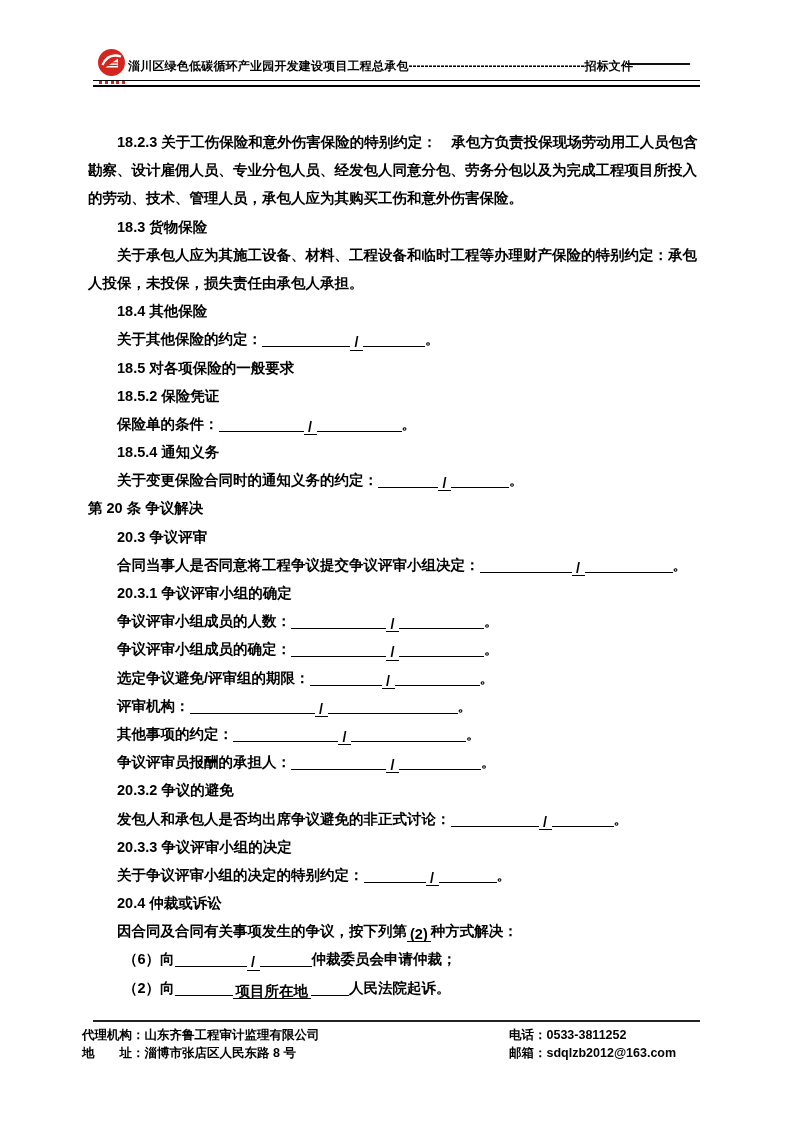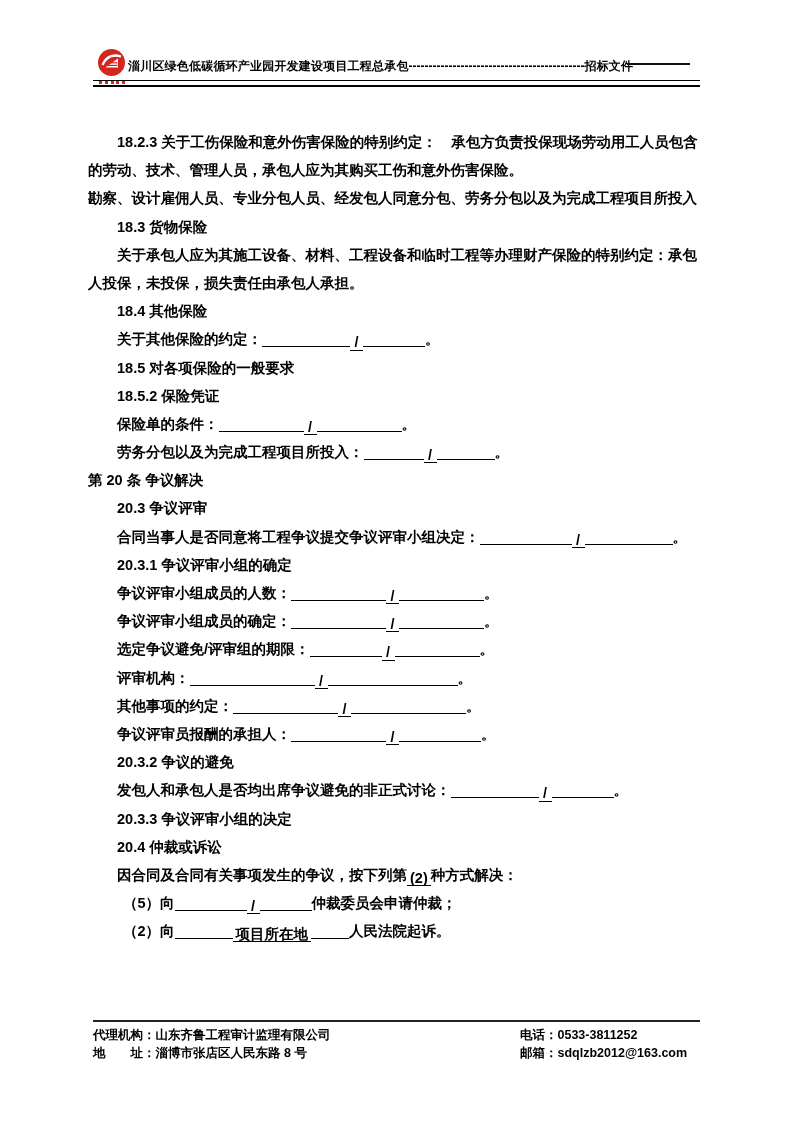--- a/index.html
+++ b/index.html
@@ -95,21 +95,21 @@
 
   
   .footer-rule {
     position: absolute;
     left: 93px; top: 1020px;
     width: 607px; height: 2.4px;
     background: #222;
   }
   .footer {
     position: absolute;
-    left: 93px; top: 1026px;
+    left: 82px; top: 1026px;
     width: 607px;
     font-size: 12.5px;
   }
   .footer-row { position: relative; height: 18px; line-height: 18px; white-space: nowrap; }
   .footer-right { position: absolute; left: 427px; top: 0; text-align: right; }
 </style>
 </head>
 <body>
 
 <div class="page">
@@ -130,47 +130,49 @@
     </div>
 
   <div class="header-titleline">
     <span>淄川区绿色低碳循环产业园开发建设项目工程总承包</span><span class="dashes">--------------------------------------------</span><span>招标文件</span>
   </div>
   <div class="header-pageline"></div>
   <div class="header-rule"></div>
 
   <div class="doc-body">
       <div class="line indent-1"><span class="seg-text">18.2.3 关于工伤保险和意外伤害保险的特别约定：　承包方负责投保现场劳动用工人员包含</span></div>
+      <div class="line indent-0"><span class="seg-text">勘察、设计雇佣人员、专业分包人员、经发包人同意分包、劳务分包以及为完成工程项目所投入</span></div>
       <div class="line indent-0"><span class="seg-text">的劳动、技术、管理人员，承包人应为其购买工伤和意外伤害保险。</span></div>
-      <div class="line indent-0"><span class="seg-text">勘察、设计雇佣人员、专业分包人员、经发包人同意分包、劳务分包以及为完成工程项目所投入</span></div>
       <div class="line indent-1"><span class="seg-text">18.3 货物保险</span></div>
       <div class="line indent-1"><span class="seg-text">关于承包人应为其施工设备、材料、工程设备和临时工程等办理财产保险的特别约定：承包</span></div>
       <div class="line indent-0"><span class="seg-text">人投保，未投保，损失责任由承包人承担。</span></div>
       <div class="line indent-1"><span class="seg-text">18.4 其他保险</span></div>
       <div class="line indent-1"><span class="seg-text">关于其他保险的约定：</span><span class="seg-blank" style="width: 88px;"></span><span class="seg-slash">/</span><span class="seg-blank" style="width: 62px;"></span><span class="seg-text">。</span></div>
       <div class="line indent-1"><span class="seg-text">18.5 对各项保险的一般要求</span></div>
       <div class="line indent-1"><span class="seg-text">18.5.2 保险凭证</span></div>
       <div class="line indent-1"><span class="seg-text">保险单的条件：</span><span class="seg-blank" style="width: 85px;"></span><span class="seg-slash">/</span><span class="seg-blank" style="width: 85px;"></span><span class="seg-text">。</span></div>
-      <div class="line indent-1"><span class="seg-text">劳务分包以及为完成工程项目所投入：</span><span class="seg-blank" style="width: 60px;"></span><span class="seg-slash">/</span><span class="seg-blank" style="width: 58px;"></span><span class="seg-text">。</span></div>
+      <div class="line indent-1"><span class="seg-text">18.5.4 通知义务</span></div>
+      <div class="line indent-1"><span class="seg-text">关于变更保险合同时的通知义务的约定：</span><span class="seg-blank" style="width: 60px;"></span><span class="seg-slash">/</span><span class="seg-blank" style="width: 58px;"></span><span class="seg-text">。</span></div>
       <div class="line indent-0"><span class="seg-text">第 20 条 争议解决</span></div>
       <div class="line indent-1"><span class="seg-text">20.3 争议评审</span></div>
       <div class="line indent-1"><span class="seg-text">合同当事人是否同意将工程争议提交争议评审小组决定：</span><span class="seg-blank" style="width: 92px;"></span><span class="seg-slash">/</span><span class="seg-blank" style="width: 88px;"></span><span class="seg-text">。</span></div>
       <div class="line indent-1"><span class="seg-text">20.3.1 争议评审小组的确定</span></div>
       <div class="line indent-1"><span class="seg-text">争议评审小组成员的人数：</span><span class="seg-blank" style="width: 95px;"></span><span class="seg-slash">/</span><span class="seg-blank" style="width: 85px;"></span><span class="seg-text">。</span></div>
       <div class="line indent-1"><span class="seg-text">争议评审小组成员的确定：</span><span class="seg-blank" style="width: 95px;"></span><span class="seg-slash">/</span><span class="seg-blank" style="width: 85px;"></span><span class="seg-text">。</span></div>
       <div class="line indent-1"><span class="seg-text">选定争议避免/评审组的期限：</span><span class="seg-blank" style="width: 72px;"></span><span class="seg-slash">/</span><span class="seg-blank" style="width: 85px;"></span><span class="seg-text">。</span></div>
       <div class="line indent-1"><span class="seg-text">评审机构：</span><span class="seg-blank" style="width: 125px;"></span><span class="seg-slash">/</span><span class="seg-blank" style="width: 130px;"></span><span class="seg-text">。</span></div>
       <div class="line indent-1"><span class="seg-text">其他事项的约定：</span><span class="seg-blank" style="width: 105px;"></span><span class="seg-slash">/</span><span class="seg-blank" style="width: 115px;"></span><span class="seg-text">。</span></div>
       <div class="line indent-1"><span class="seg-text">争议评审员报酬的承担人：</span><span class="seg-blank" style="width: 95px;"></span><span class="seg-slash">/</span><span class="seg-blank" style="width: 82px;"></span><span class="seg-text">。</span></div>
       <div class="line indent-1"><span class="seg-text">20.3.2 争议的避免</span></div>
       <div class="line indent-1"><span class="seg-text">发包人和承包人是否均出席争议避免的非正式讨论：</span><span class="seg-blank" style="width: 88px;"></span><span class="seg-slash">/</span><span class="seg-blank" style="width: 62px;"></span><span class="seg-text">。</span></div>
       <div class="line indent-1"><span class="seg-text">20.3.3 争议评审小组的决定</span></div>
+      <div class="line indent-1"><span class="seg-text">关于争议评审小组的决定的特别约定：</span><span class="seg-blank" style="width: 62px;"></span><span class="seg-slash">/</span><span class="seg-blank" style="width: 58px;"></span><span class="seg-text">。</span></div>
       <div class="line indent-1"><span class="seg-text">20.4 仲裁或诉讼</span></div>
       <div class="line indent-1"><span class="seg-text">因合同及合同有关事项发生的争议，按下列第</span><span class="seg-utext"> (2) </span><span class="seg-text">种方式解决：</span></div>
-      <div class="line indent-2"><span class="seg-text">（5）向</span><span class="seg-blank" style="width: 72px;"></span><span class="seg-slash">/</span><span class="seg-blank" style="width: 52px;"></span><span class="seg-text">仲裁委员会申请仲裁；</span></div>
+      <div class="line indent-2"><span class="seg-text">（6）向</span><span class="seg-blank" style="width: 72px;"></span><span class="seg-slash">/</span><span class="seg-blank" style="width: 52px;"></span><span class="seg-text">仲裁委员会申请仲裁；</span></div>
       <div class="line indent-2"><span class="seg-text">（2）向</span><span class="seg-blank" style="width: 58px;"></span><span class="seg-utext">项目所在地</span><span class="seg-blank" style="width: 38px;"></span><span class="seg-text">人民法院起诉。</span></div>
     </div>
 
   <div class="footer-rule"></div>
   <div class="footer">
     <div class="footer-row">
       <span>代理机构：</span><span>山东齐鲁工程审计监理有限公司</span>
       <span class="footer-right"><span>电话：</span><span>0533-3811252</span></span>
     </div>
     <div class="footer-row">

